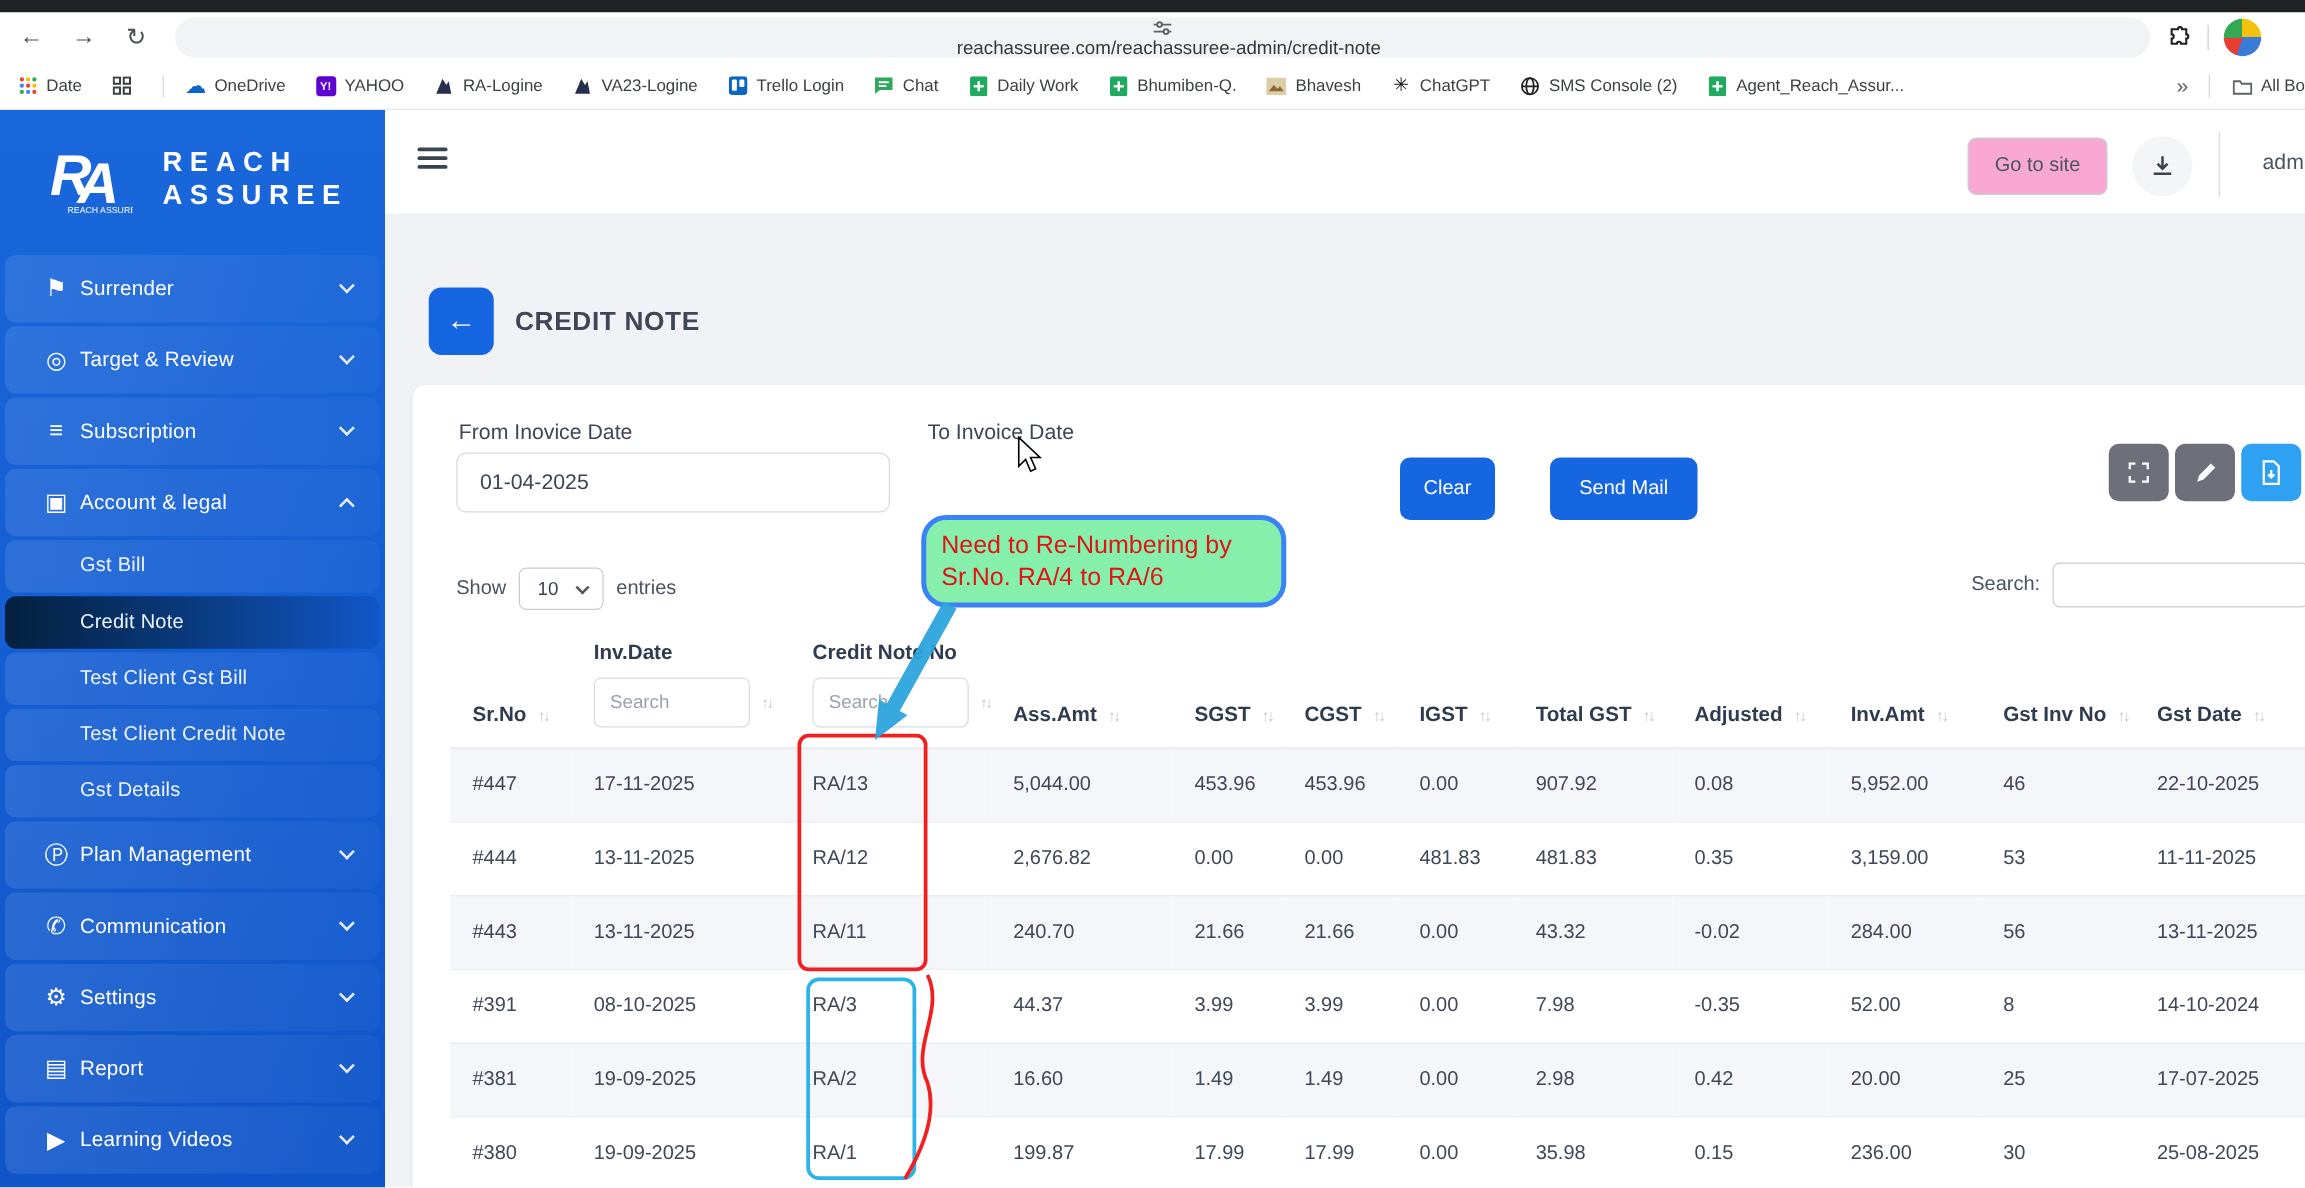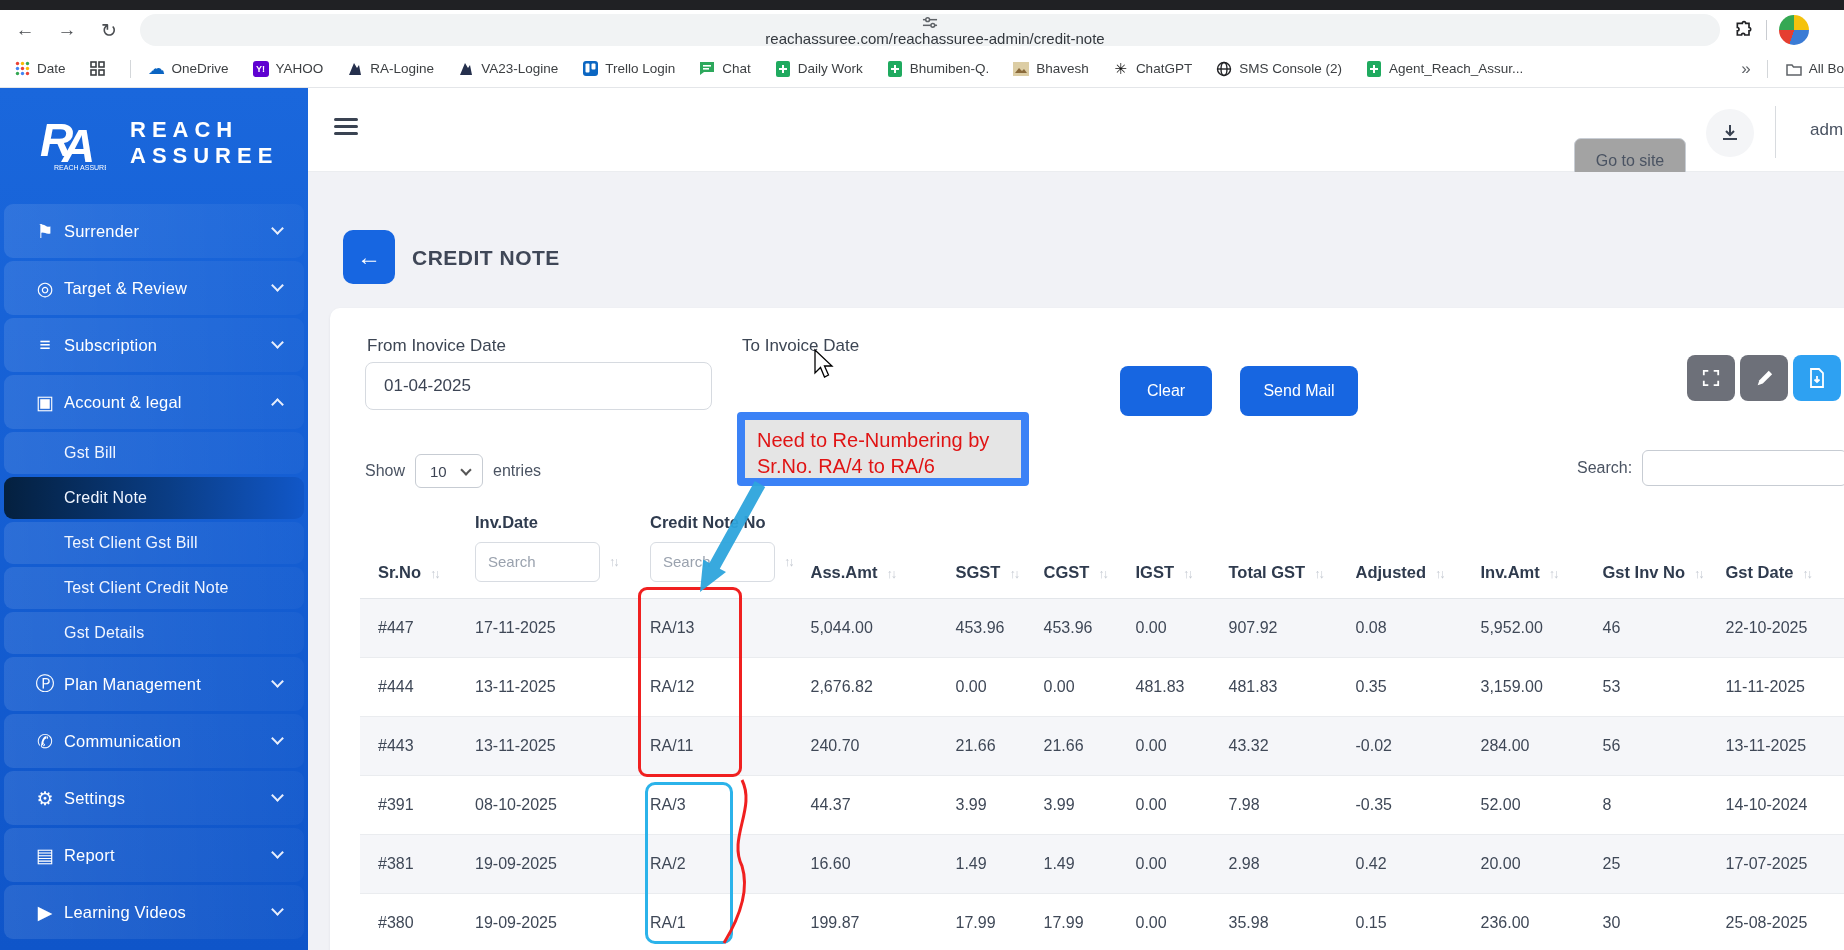--- a/index.html
+++ b/index.html
@@ -45,22 +45,22 @@
   .chev { position:absolute; right:22px; width:9px; height:9px; border-right:2px solid #e8eefc;
           border-bottom:2px solid #e8eefc; }
   .chev.down { transform:rotate(45deg); top:20px; }
   .chev.up { transform:rotate(-135deg); top:25px; }
 
   .topbar { position:absolute; top:88px; left:308px; right:0; height:84px; background:#fff;
             border-bottom:1px solid #ebedf0; }
   .hamburger { position:absolute; left:26px; top:30px; width:24px; cursor:pointer; }
   .hamburger div { height:2.6px; background:#3a4352; margin-bottom:4.6px; border-radius:2px; }
   .goto-btn { position:absolute; left:1266px; top:22px; width:112px; height:46px; border:1px solid #c8cdd4;
-              border-radius:7px; background:#a3a3a3; font-size:16px; color:#4a5362; display:flex;
-              align-items:center; justify-content:center; cursor:pointer; font-family:inherit;margin-top:28px; }
+              border-radius:7px; background:#f9a8d4; font-size:16px; color:#4a5362; display:flex;
+              align-items:center; justify-content:center; cursor:pointer; font-family:inherit; }
   .dl-btn { position:absolute; left:1398px; top:21px; width:48px; height:48px; border-radius:50%;
             background:#f4f5f7; display:flex; align-items:center; justify-content:center; cursor:pointer; }
   .top-div { position:absolute; left:1467px; top:18px; width:1px; height:52px; background:#d8dbdf; }
   .admin-lbl { position:absolute; left:1488px; top:32px; font-size:17px; color:#4a5362; white-space:nowrap;margin-left:14px; }
 
   .content { position:absolute; top:172px; left:308px; right:0; bottom:0; background:#f1f2f6; }
   .back-btn { position:absolute; left:35px; top:58px; width:52px; height:54px; border-radius:10px;
               background:#1766e1; color:#fff; font-size:24px; display:flex; align-items:center;
               justify-content:center; cursor:pointer; }
   .page-title { position:absolute; left:104px; top:74px; font-size:21px; font-weight:bold;
@@ -100,22 +100,22 @@
   th input::placeholder, .search-input::placeholder { color:#9aa2ae; }
   .sort { font-size:12.5px; color:#c6cbd3; font-weight:400; margin-left:9px; letter-spacing:-2px; }
   td { height:59px; font-size:16px; color:#3f4857; padding-left:18px; border-top:1px solid #eaecef;
        white-space:nowrap; }
   tbody tr:nth-child(odd) { background:#f5f6f9; }
   col.c1{width:97px} col.c2{width:175px} col.c3{width:150px} col.c4{width:145px} col.c5{width:88px}
   col.c6{width:92px} col.c7{width:93px} col.c8{width:127px} col.c9{width:125px} col.c10{width:122px}
   col.c11{width:123px} col.c12{width:149px}
 
   
-  .note-box { position:absolute; left:737px; top:412px; width:292px; height:74px; background:#e5e5e5;
-              border:8px solid #3b82f6; border-radius:4px; padding:7px 12px; z-index:40; }
+  .note-box { position:absolute; left:737px; top:412px; width:292px; height:74px; background:#86efac;
+              border:4px solid #3b82f6; border-radius:20px; padding:7px 12px; z-index:40; }
   .note-box div { font-size:20px; line-height:26px; color:#e01414; font-weight:500; white-space:nowrap; }
   .ann-rect-red { position:absolute; left:638px; top:587px; width:104px; height:190px;
                   border:3px solid #f02020; border-radius:9px; z-index:40; pointer-events:none; }
   .ann-rect-cyan { position:absolute; left:645px; top:782px; width:88px; height:162px;
                    border:3.5px solid #2bb3ea; border-radius:10px; z-index:41; pointer-events:none; }
   .overlay-svg { position:absolute; top:0; left:0; width:1844px; height:950px; z-index:42; pointer-events:none; }
 </style>
 </head>
 <body>
 
@@ -384,21 +384,21 @@
 </div>
 
 <div class="content">
   <div class="back-btn">←</div>
   <div class="page-title">CREDIT NOTE</div>
 
   <div class="card">
     <span class="f-label" style="left:37px; top:28px;">From Inovice Date</span>
     <input class="f-input" style="left: 35px; top: 54px;" value="01-04-2025">
     <span class="f-label" style="left:412px; top:28px;">To Invoice Date</span>
-    <button class="btn-blue" style="left:790px; top:58px; width:92px; height:50px;">Clear</button>
+    <button class="btn-blue" style="left:790px; top:58px; width:76px; height:50px;">Clear</button>
     <button class="btn-blue" style="left:910px; top:58px; width:118px; height:50px;">Send Mail</button>
 
     <button class="icon-btn gray" style="left:1357px;">
       <svg width="18" height="18" viewBox="0 0 20 20" fill="none" stroke="#fff" stroke-width="2">
         <path d="M2 7V2h5M13 2h5v5M18 13v5h-5M7 18H2v-5"></path>
         </svg>
     </button>
     <button class="icon-btn gray" style="left:1410px;">
       <svg width="17" height="17" viewBox="0 0 20 20">
         <path d="M2 18l2-6L15 1l4 4L8 16z" fill="#fff"></path>

